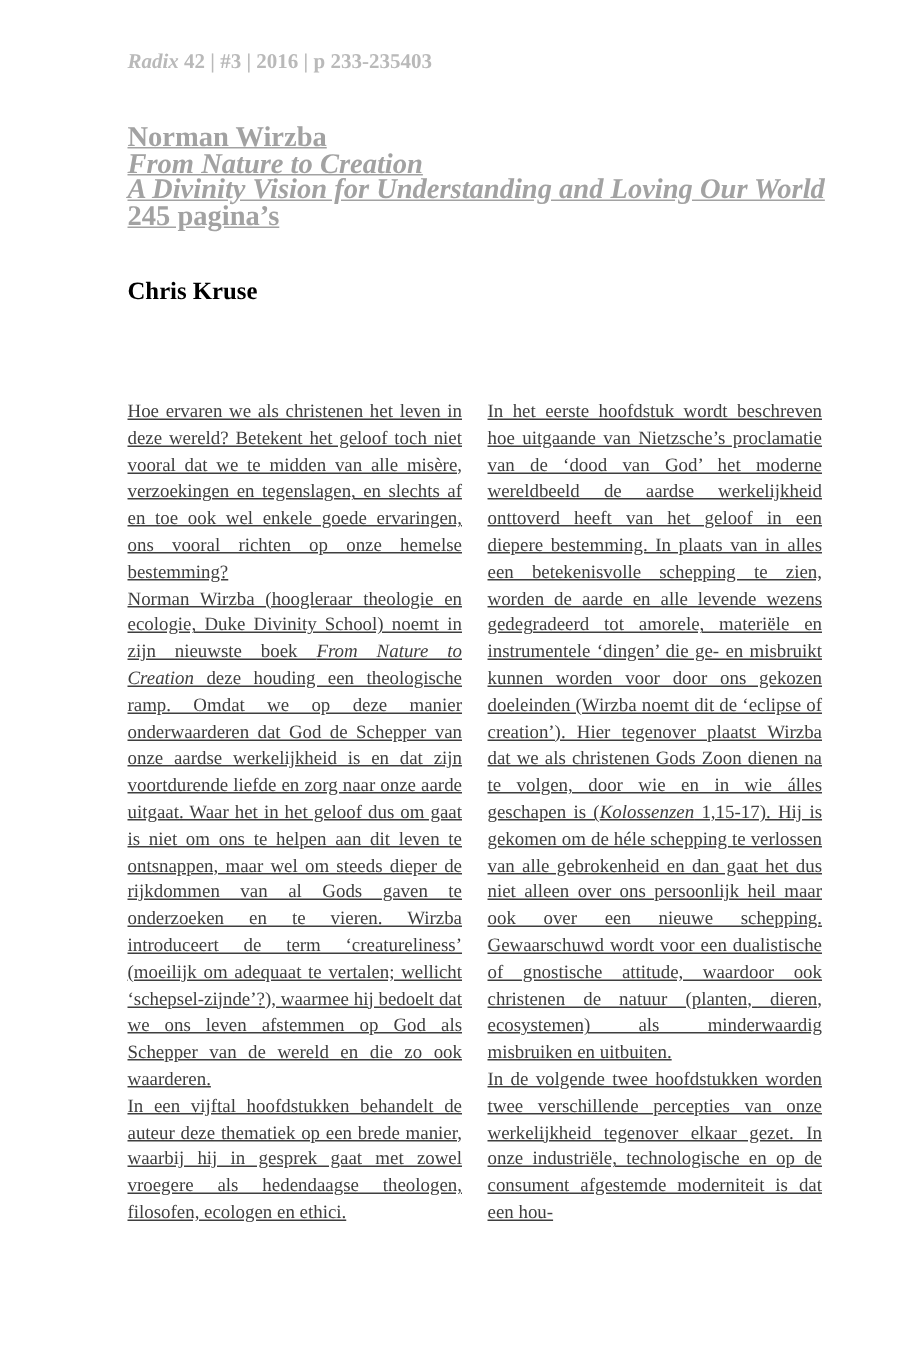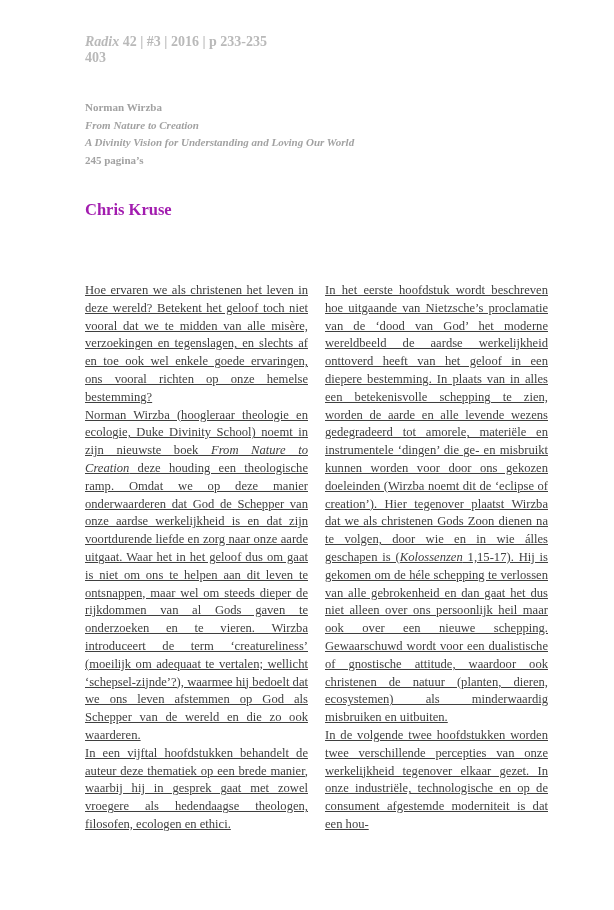--- a/index.html
+++ b/index.html
@@ -15,47 +15,47 @@
   }
   .page {
     box-sizing: border-box;
     width: 614px;
     height: 910px;
     padding: 34px 61px 0 85px;
     background: #ffffff;
   }
   .header-row {
     display: flex;
-    justify-content: center;
+    justify-content: flex-start;
     align-items: baseline;
     color: #b9b9b9;
     font-weight: bold;
     font-size: 14px;
     line-height: 16px;
-    flex-direction: column;
   }
   .journal-name { font-style: italic; }
   .article-title {
     margin: 37px 0 0 0;
     font-size: 23px;
     line-height: 26px;
     font-weight: bold;
     color: #232323;
   }
   .book-info {
     margin-top: 33px;
     color: #a2a2a2;
     font-weight: bold;
-    font-size: 11px;
+    font-size: 19px;
     line-height: 17.5px;
+    text-decoration: underline;
   }
   .book-info .it { font-style: italic; }
   .reviewer {
     margin-top: 31px;
-    color: #a21caf;
+    color: #000000;
     font-weight: bold;
     font-size: 16.5px;
     line-height: 20px;
   }
   .columns {
     margin-top: 62px;
     display: flex;
     gap: 17px;
   }
   .col {

